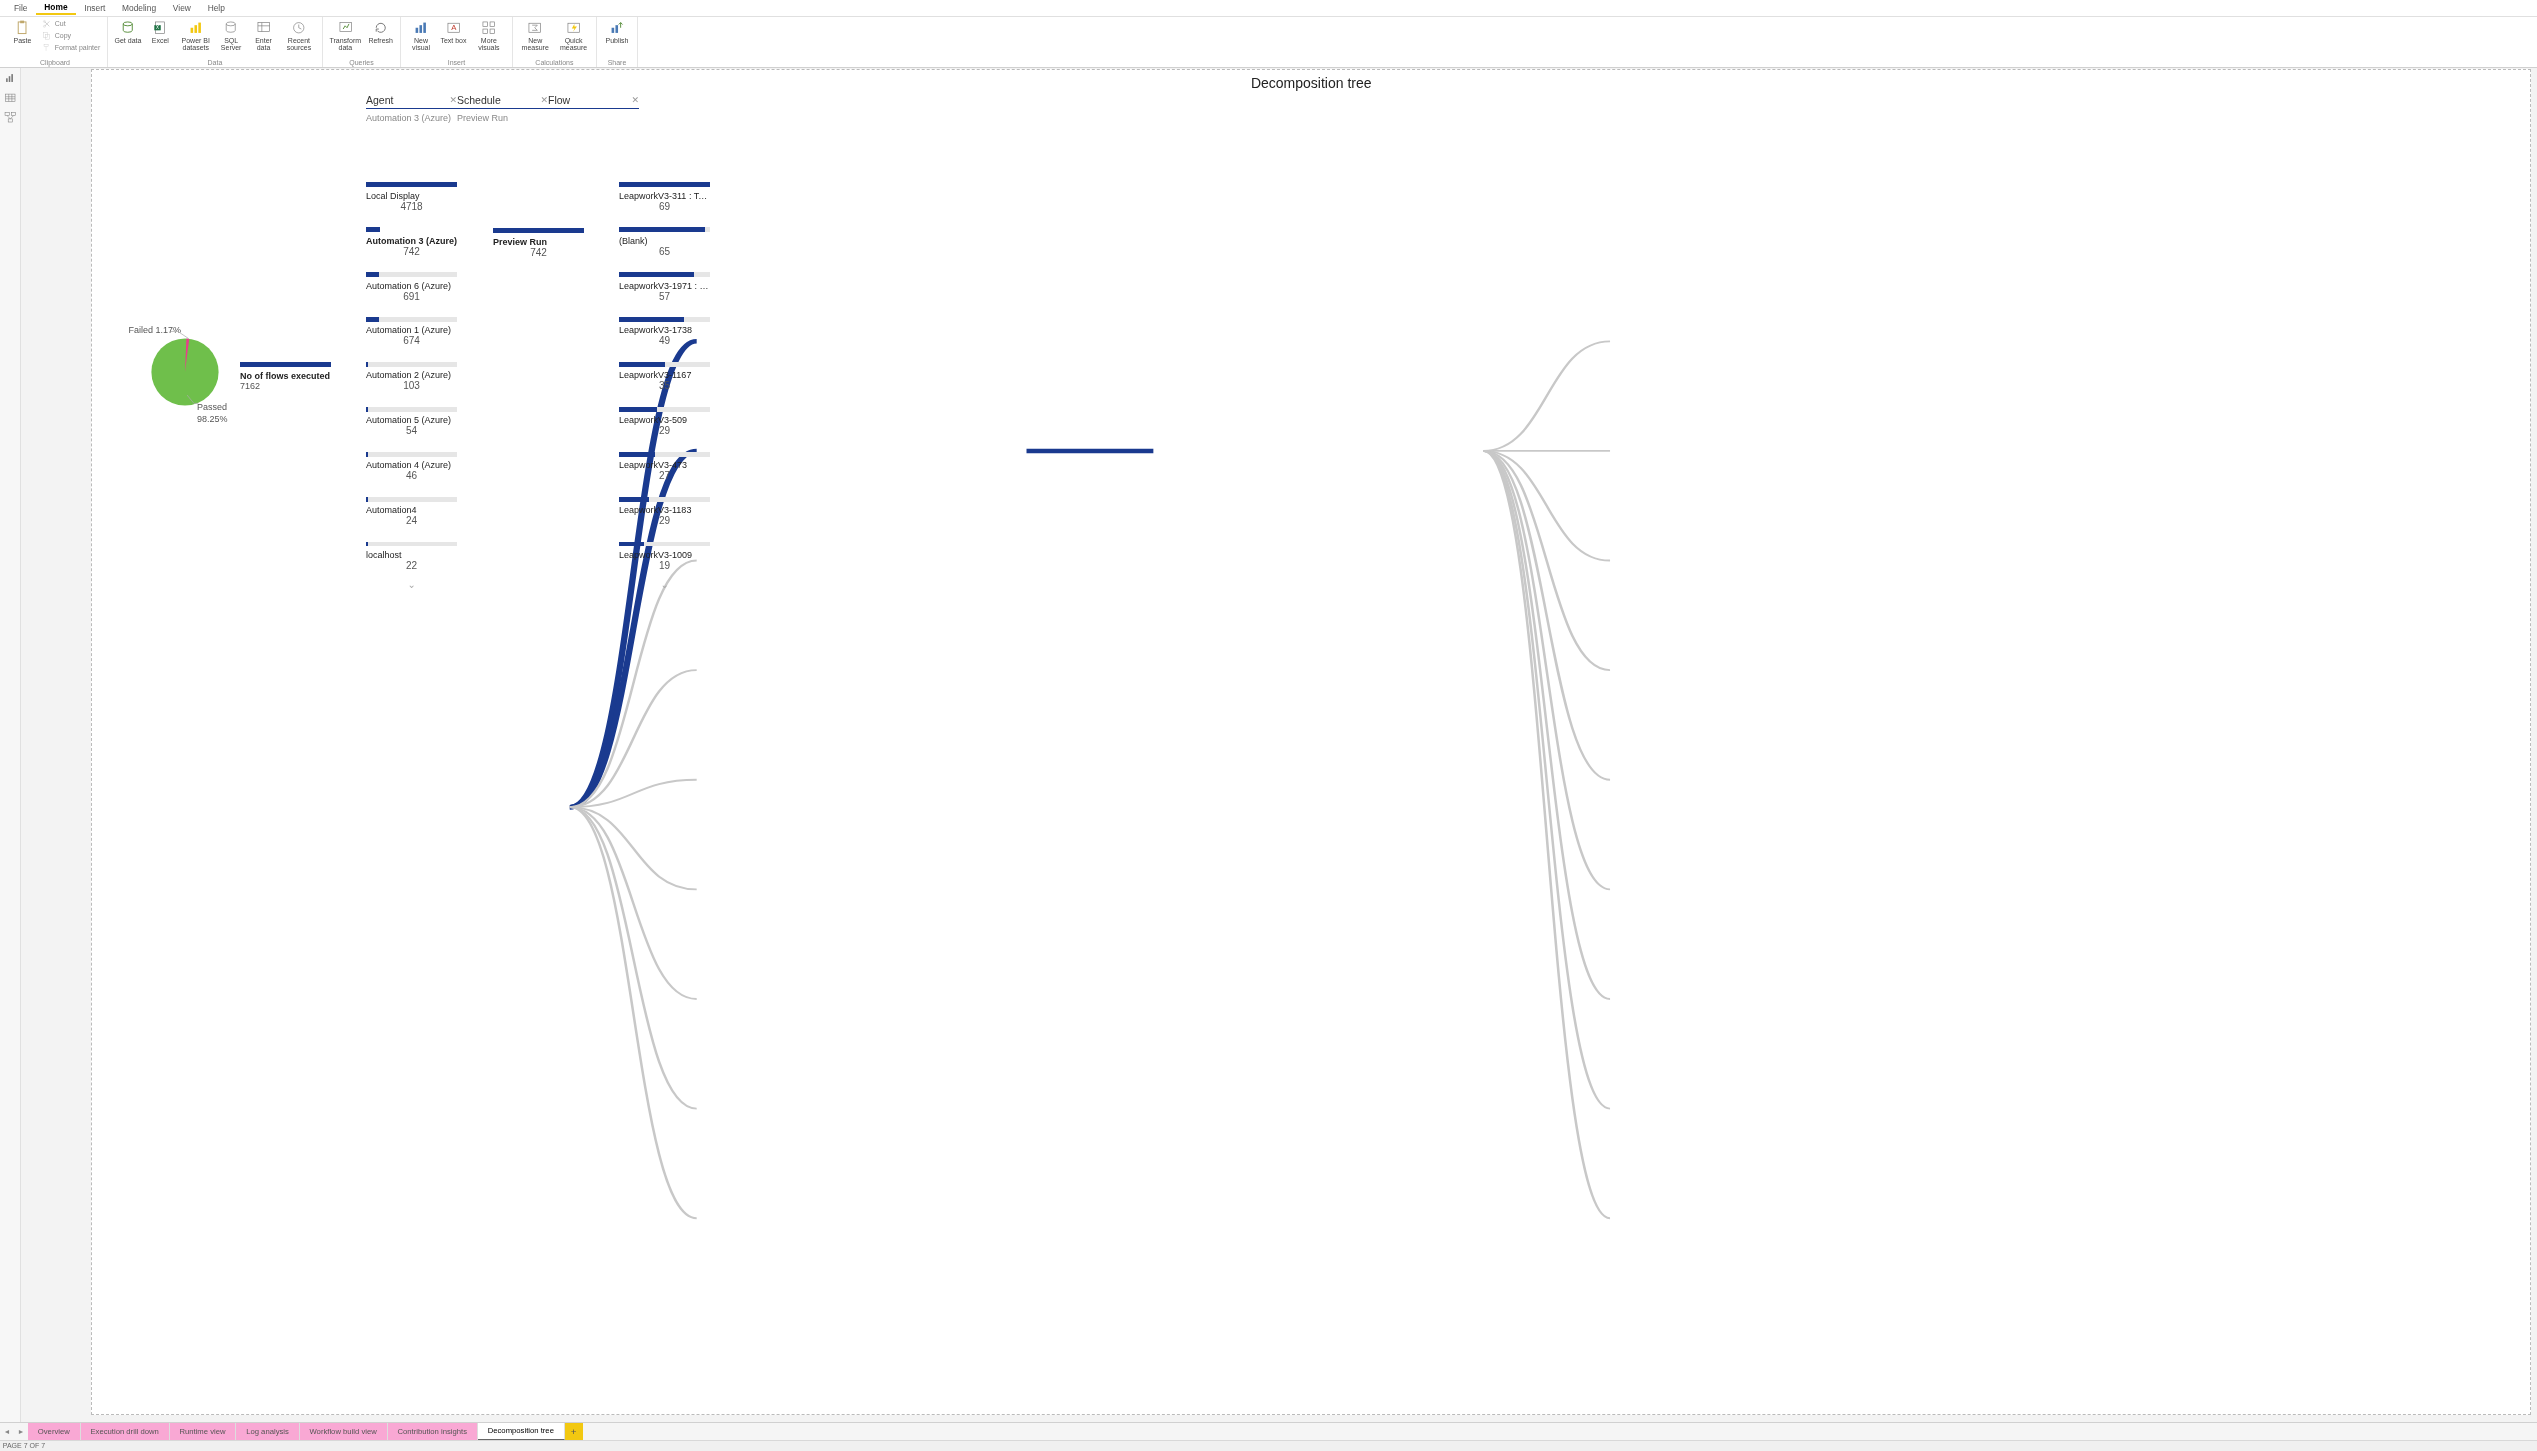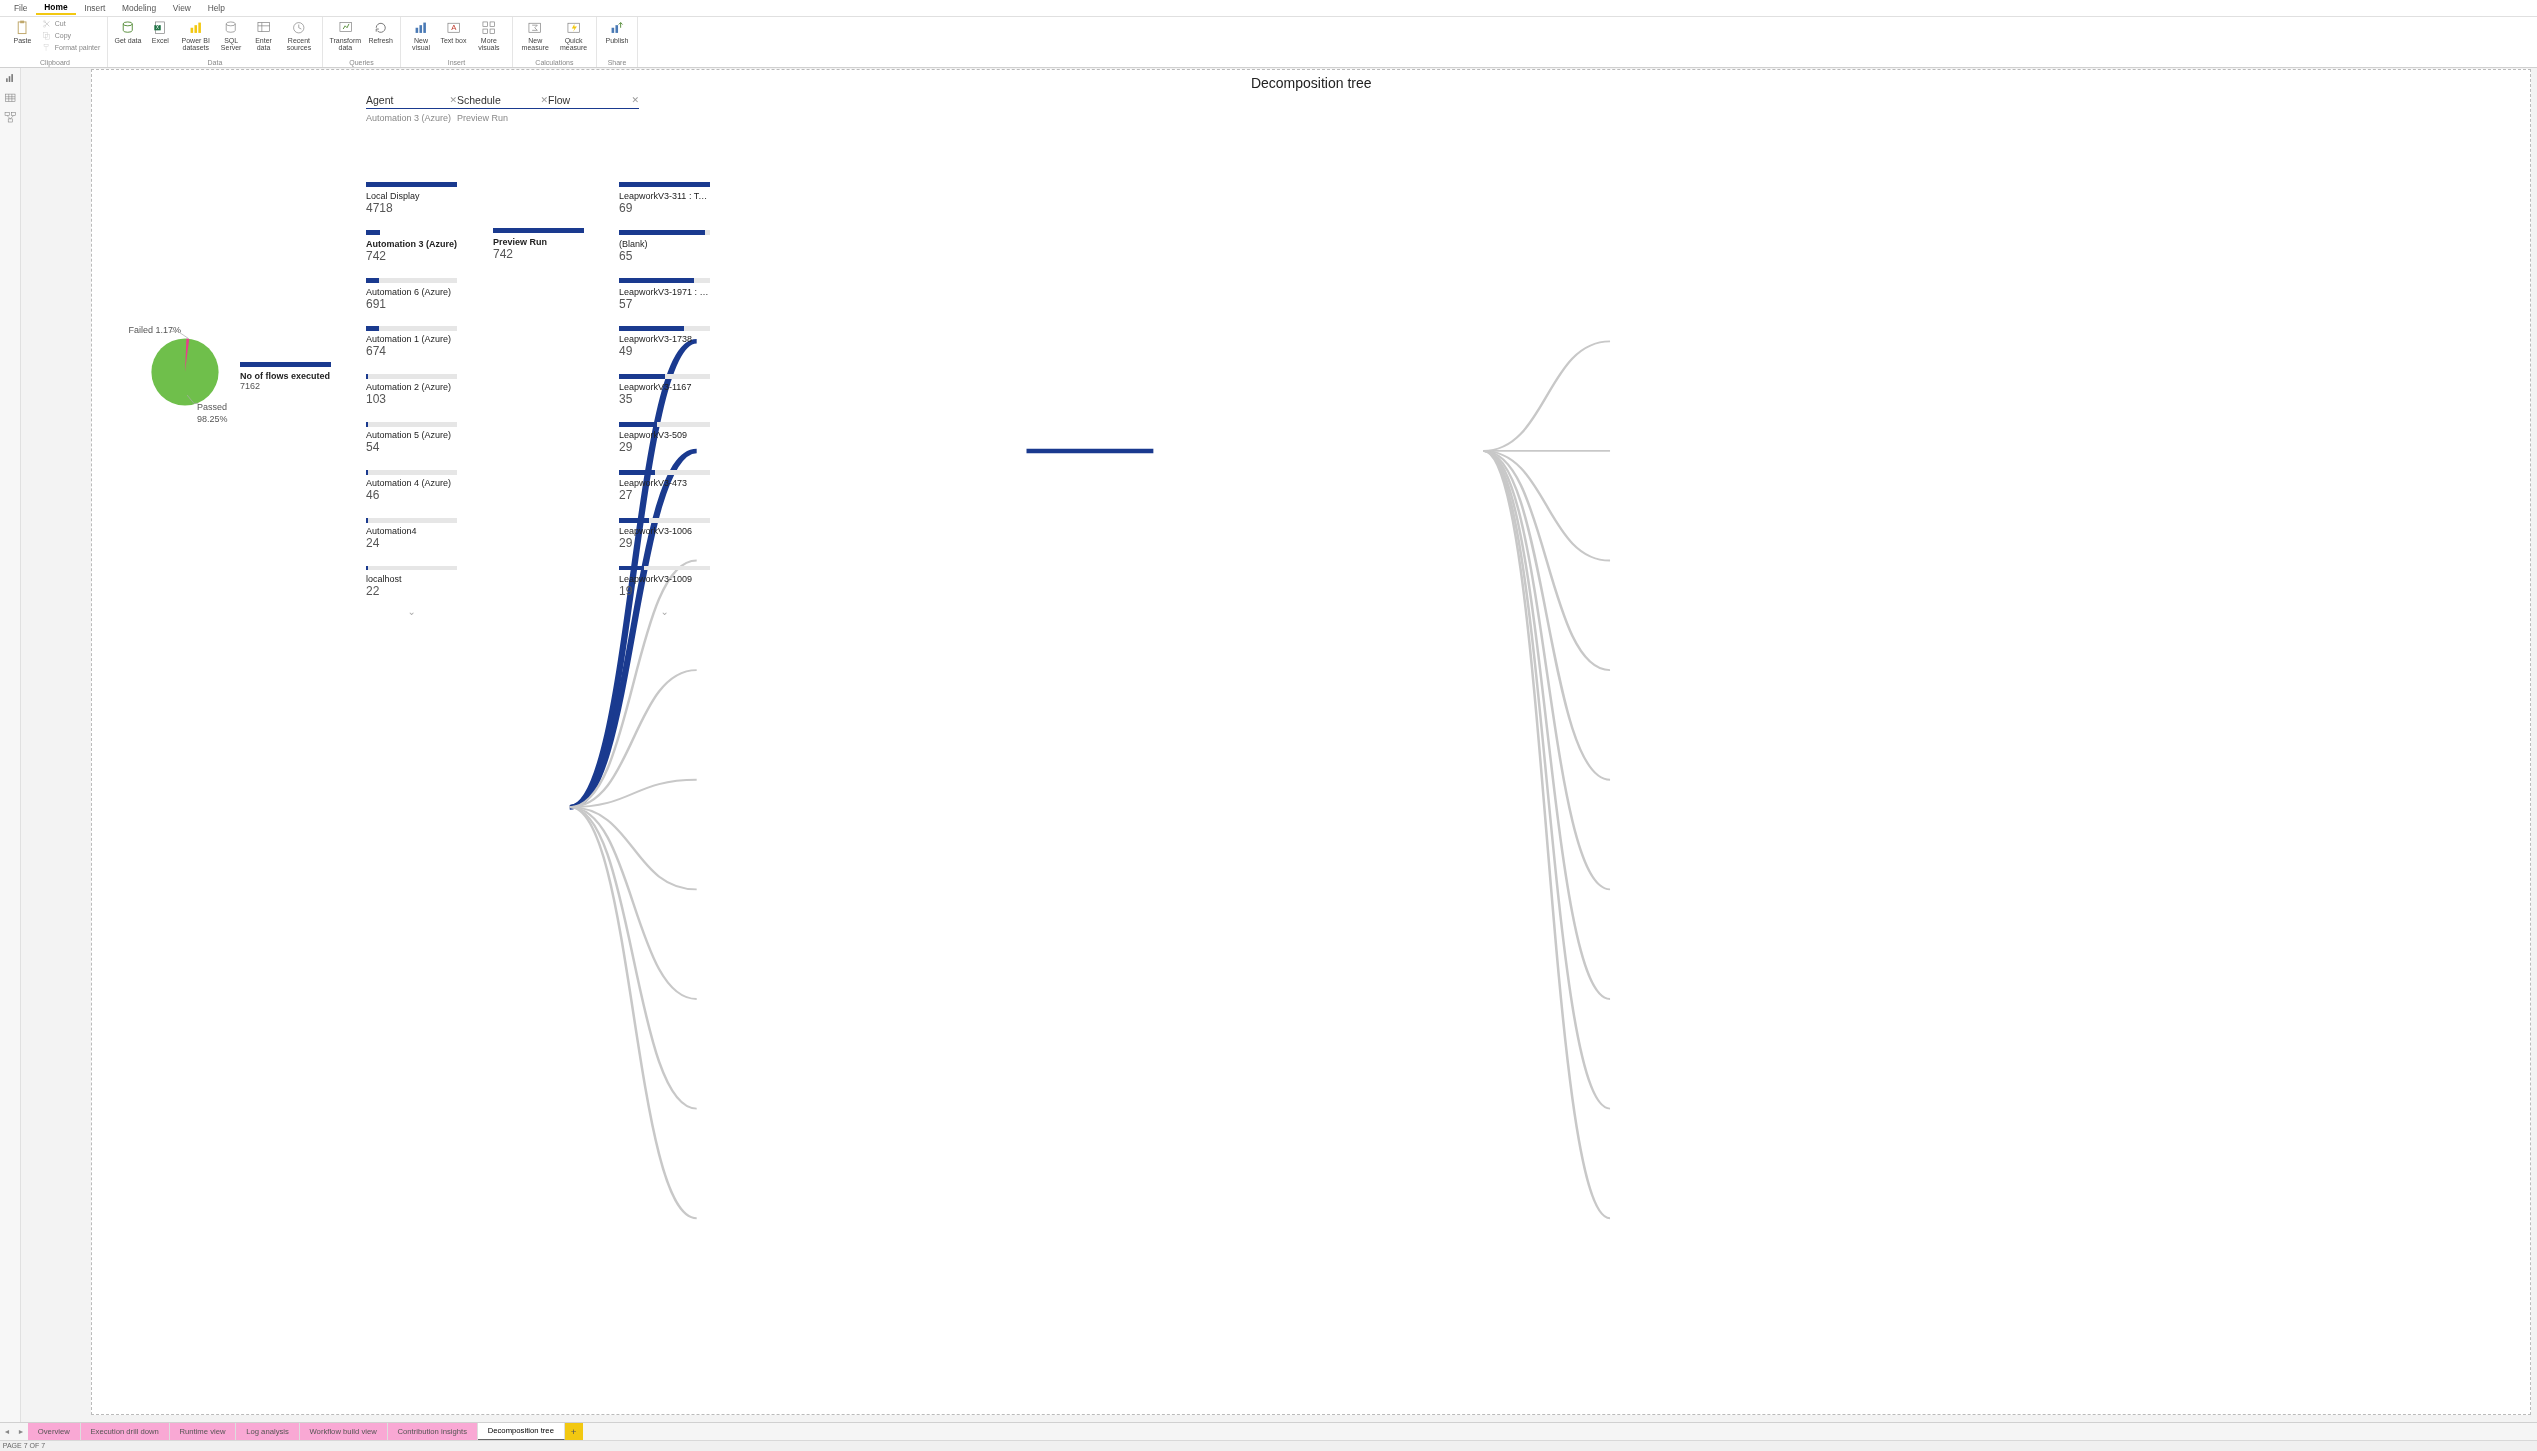--- a/index.html
+++ b/index.html
@@ -57,21 +57,21 @@
   .column { position: absolute; top: 91px; }
   .col-agent { left: 126px; }
   .col-schedule { left: 253px; top: 137px; }
   .col-flow { left: 379px; }
 
   .node { width: 91px; margin-bottom: 15.5px; position: relative; }
   .node .bar-track { height: 4.9px; background: #e6e6e6; margin-bottom: 3.5px; position: relative; }
   .node .bar-fill { height: 100%; background: #1a3a8f; }
   .node .n-title { font-size: 9px; color: #222; white-space: nowrap; overflow: hidden; text-overflow: ellipsis; }
   .node .n-title.bold { font-weight: 600; }
-  .node .n-val { font-size: 12px; color: #555; }
+  .node .n-val { font-size: 10px; color: #555; text-align: center; }
 
   .expand-chevron { text-align: center; color: #aaa; font-size: 9.8px; cursor: pointer; margin-top: -7px; }
 
   .connector-svg { position: absolute; top: 0; left: 0; width: 100%; height: 100%; pointer-events: none; }
 
   
   .tabstrip { height: 18px; background: #f5f5f5; border-top: 0.7px solid #d0d0d0; display: flex; align-items: stretch; }
   .tabstrip .nav-arrow { width: 14px; display:flex; align-items:center; justify-content:center; color:#888; cursor:pointer; font-size:7px; }
   .tabstrip .tab { padding: 0 9.8px; display:flex; align-items:center; font-size: 7.7px; color: #555; border-right: 0.7px solid #ddd; background:#f9a8d4; cursor:pointer; }
   .tabstrip .tab.active { background: #fff; border-bottom: 1.4px solid #666; color:#000; }
@@ -500,21 +500,21 @@
                 <div class="bar-track">
                   <div class="bar-fill" style="width: 39.1304%;"></div>
                 </div>
                 <div class="n-title">LeapworkV3-473</div>
                 <div class="n-val">27</div>
               </div>
               <div class="node">
                 <div class="bar-track">
                   <div class="bar-fill" style="width: 33.3333%;"></div>
                 </div>
-                <div class="n-title">LeapworkV3-1006</div>
+                <div class="n-title">LeapworkV3-1183</div>
                 <div class="n-val">29</div>
               </div>
               <div class="node">
                 <div class="bar-track">
                   <div class="bar-fill" style="width: 27.5362%;"></div>
                 </div>
                 <div class="n-title">LeapworkV3-1009</div>
                 <div class="n-val">19</div>
               </div>
               <div class="expand-chevron">⌄</div>

